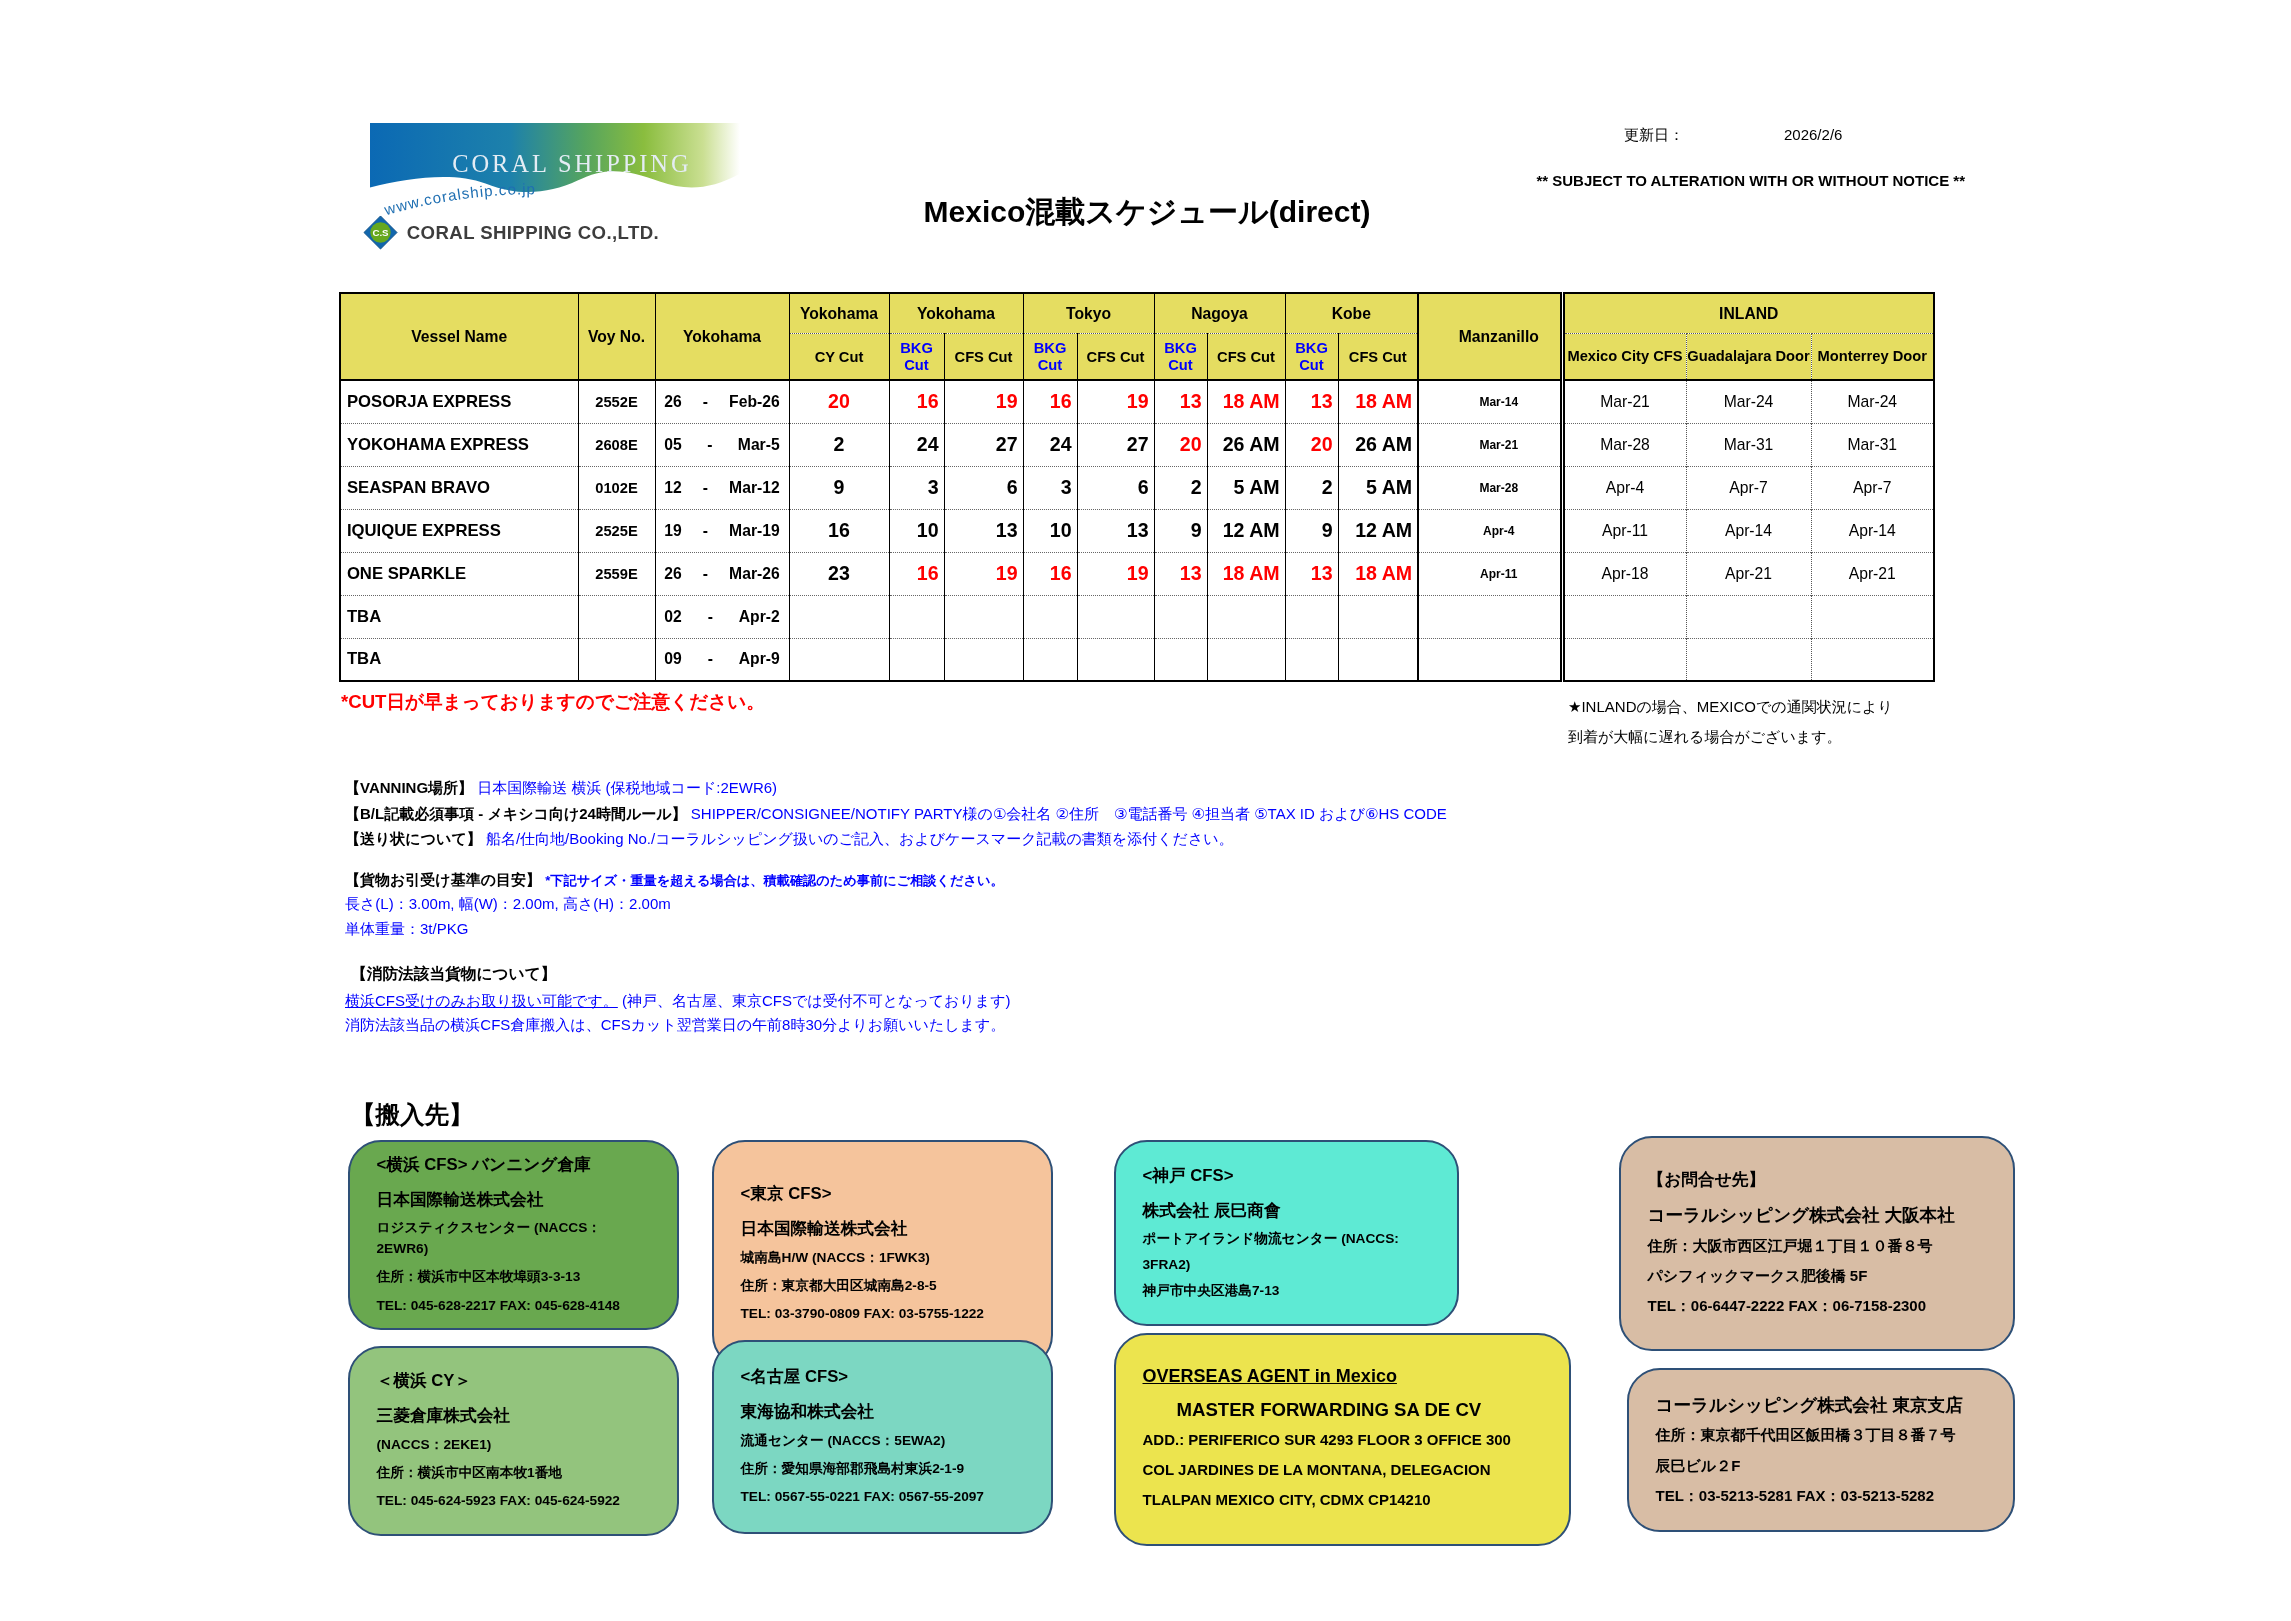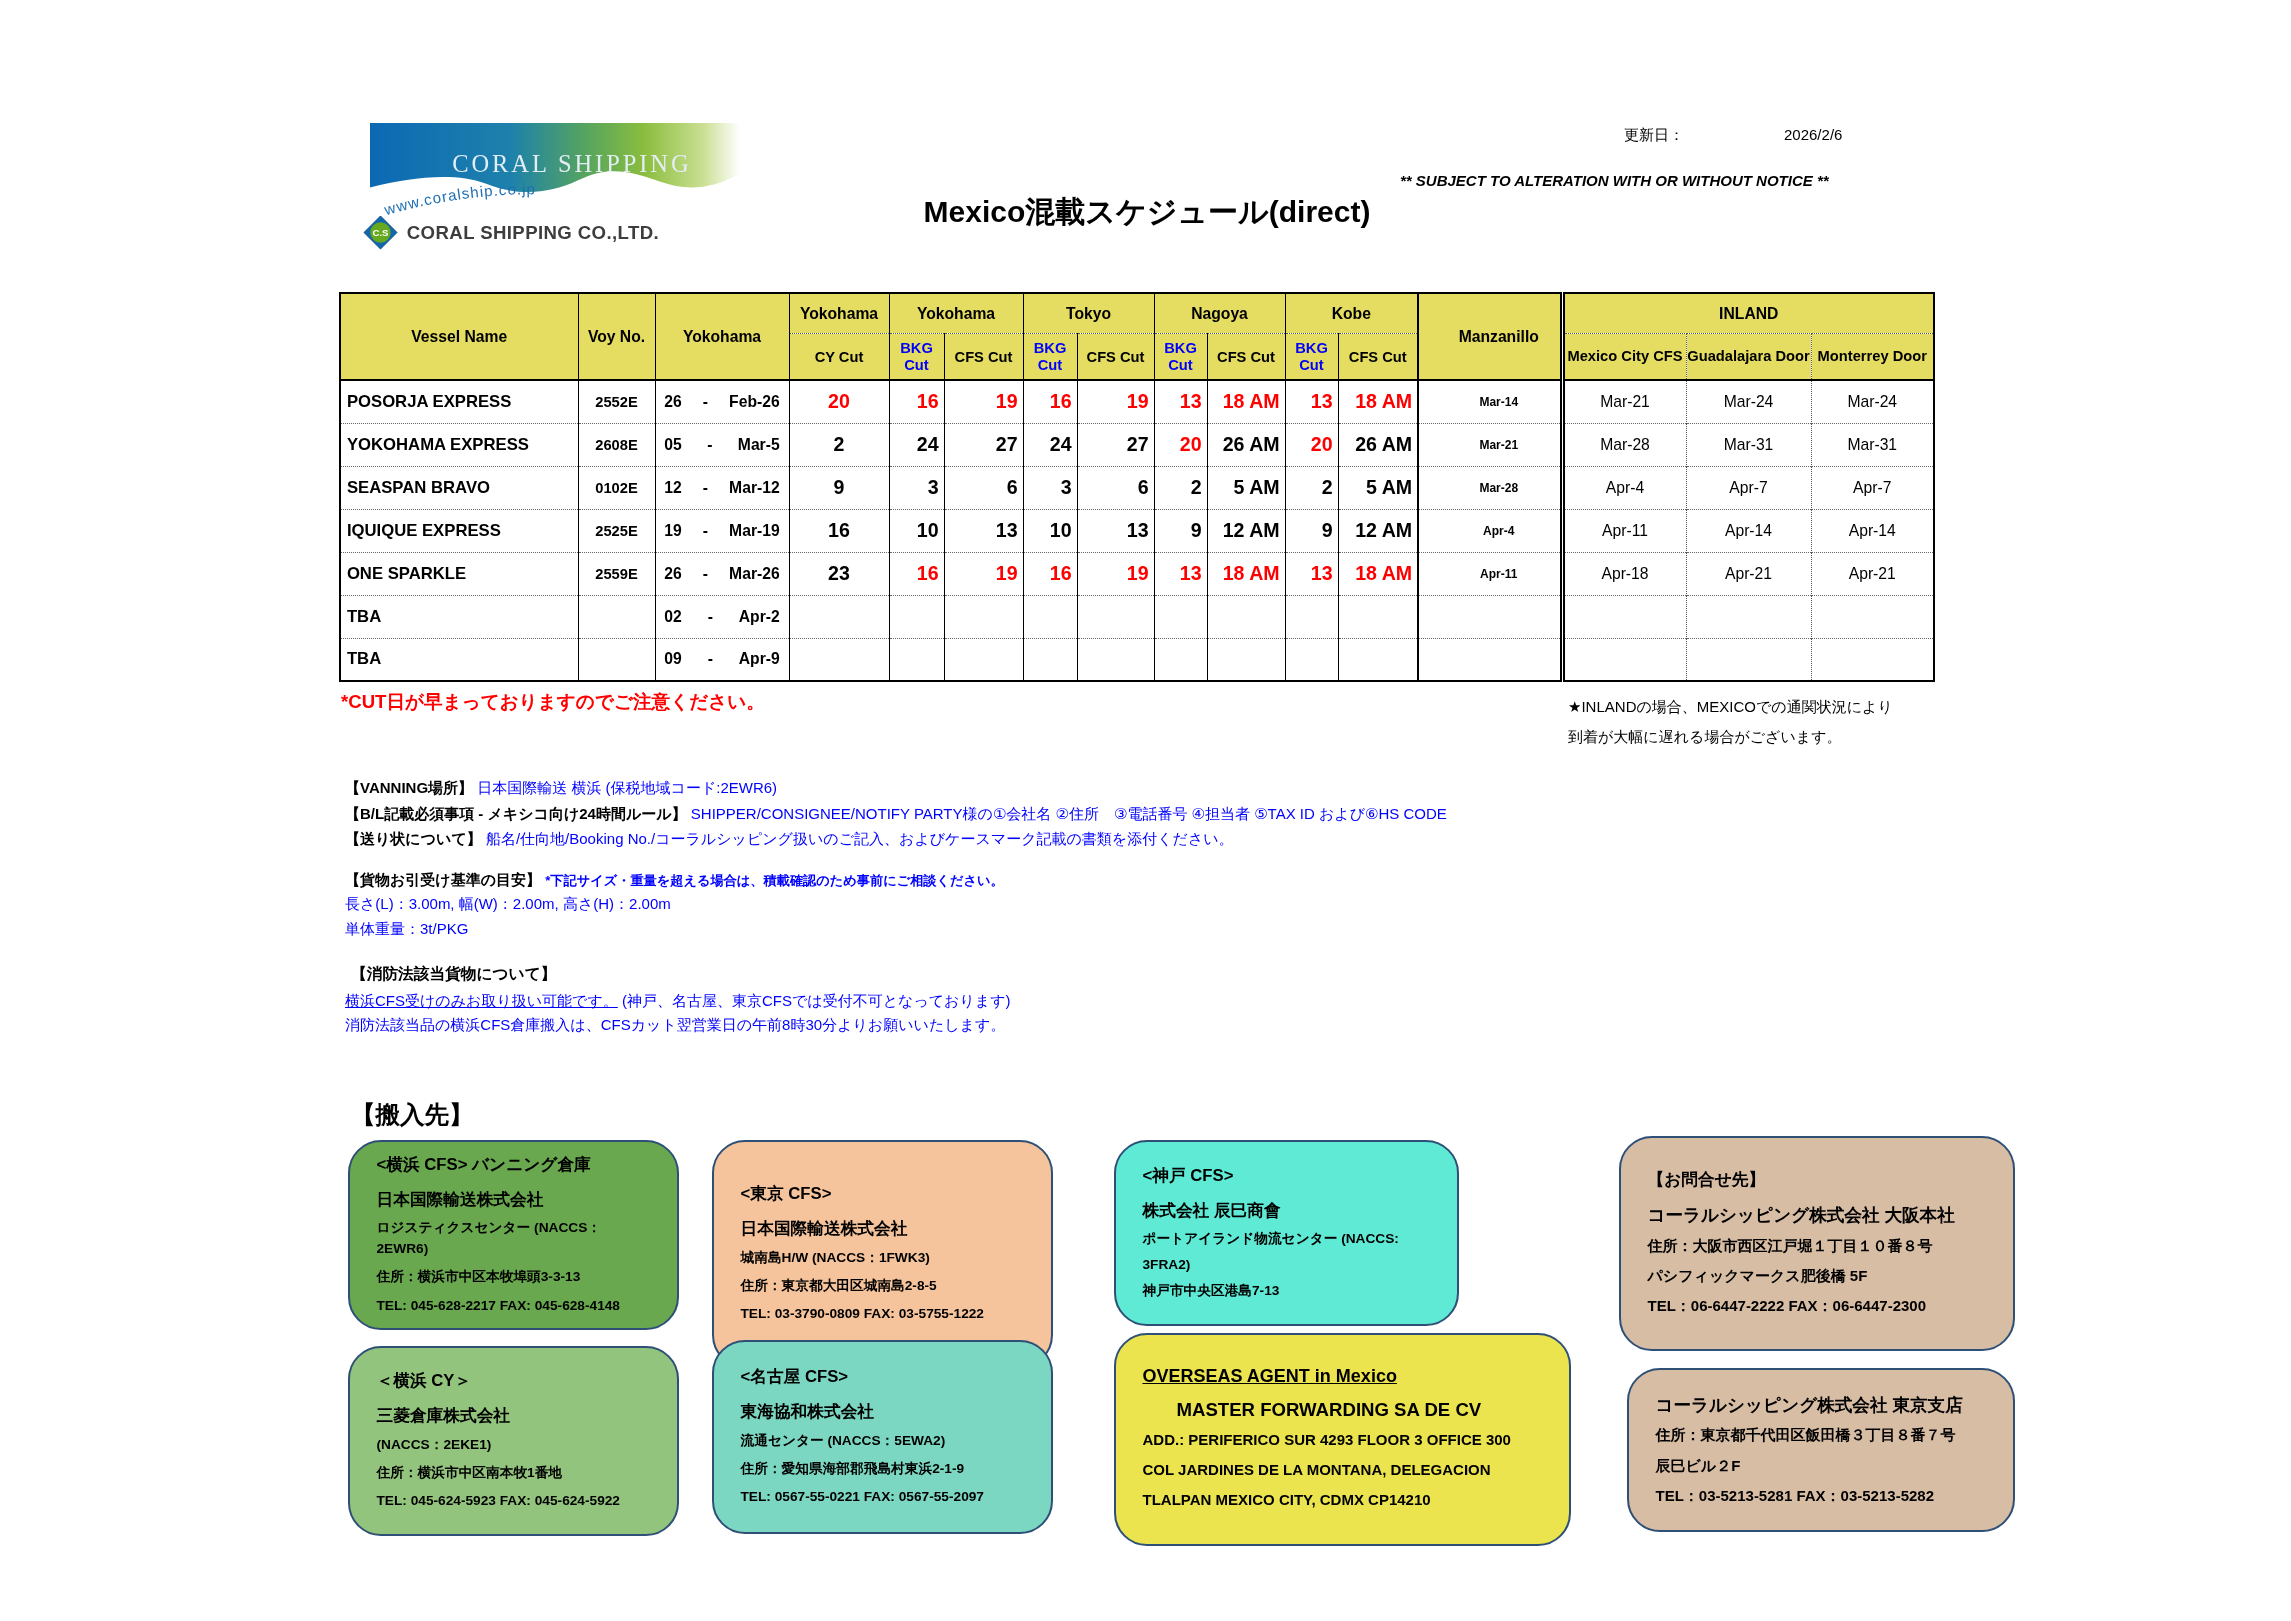--- a/index.html
+++ b/index.html
@@ -9,21 +9,21 @@
 
   
   #logo-banner{left:370px;top:123px;width:370px;height:80px;}
   #logo-www{left:380px;top:180px;width:245px;height:45px;}
   #logo-company{left:363px;top:215px;display:flex;align-items:center;gap:8.8px;}
   #logo-company .co-name{font-size:18.6px;font-weight:bold;color:#3d3d3d;letter-spacing:0.4px;}
 
   
   #updated-label{left:1624px;top:126px;font-size:15px;}
   #updated-date{left:1784px;top:126px;font-size:15px;}
-  #subject-note{left:1400px;top:172px;width:565px;text-align:left;font-size:15px;font-weight:bold;font-style:italic;}
+  #subject-note{left:1400px;top:172px;width:565px;text-align:right;font-size:15px;font-weight:bold;}
   #page-title{left:841px;top:192px;width:612px;text-align:center;font-size:30px;font-weight:bold;}
 
   
   #schedule-table{position:absolute;left:339px;top:292px;border-collapse:collapse;table-layout:fixed;
                   border:2.9px solid #000;}
   #schedule-table th,#schedule-table td{padding:0;overflow:hidden;white-space:nowrap;border-left:1px solid #000;}
   #schedule-table .first{border-left:none;}
   #schedule-table thead th{background:var(--header-yellow,#e5dd61);font-weight:bold;}
   #schedule-table tr.h1 th{height:39px;font-size:15.7px;}
   #schedule-table tr.h2 th{height:45px;font-size:14.7px;border-top:1px dotted #555;}
@@ -434,21 +434,21 @@
         <div class="box-co">MASTER FORWARDING SA DE CV</div>
         <div class="box-sm">ADD.: PERIFERICO SUR 4293 FLOOR 3 OFFICE 300</div>
         <div class="box-sm">COL JARDINES DE LA MONTANA, DELEGACION</div>
         <div class="box-sm">TLALPAN MEXICO CITY, CDMX CP14210</div>
       </div>
       <div class="box box-osaka-office" style="background: rgb(216, 189, 165);">
         <div class="box-title">【お問合せ先】</div>
         <div class="box-co">コーラルシッピング株式会社 大阪本社</div>
         <div class="box-sm">住所：大阪市西区江戸堀１丁目１０番８号</div>
         <div class="box-sm">パシフィックマークス肥後橋 5F</div>
-        <div class="box-sm">TEL：06-6447-2222 FAX：06-6447-2300</div>
+        <div class="box-sm">TEL：06-6447-2222 FAX：06-7158-2300</div>
       </div>
       <div class="box box-tokyo-office" style="background: rgb(216, 189, 165);">
         <div class="box-co">コーラルシッピング株式会社 東京支店</div>
         <div class="box-sm">住所：東京都千代田区飯田橋３丁目８番７号</div>
         <div class="box-sm">辰巳ビル２F</div>
         <div class="box-sm">TEL：03-5213-5281 FAX：03-5213-5282</div>
       </div>
     </div>
 
 </div>

